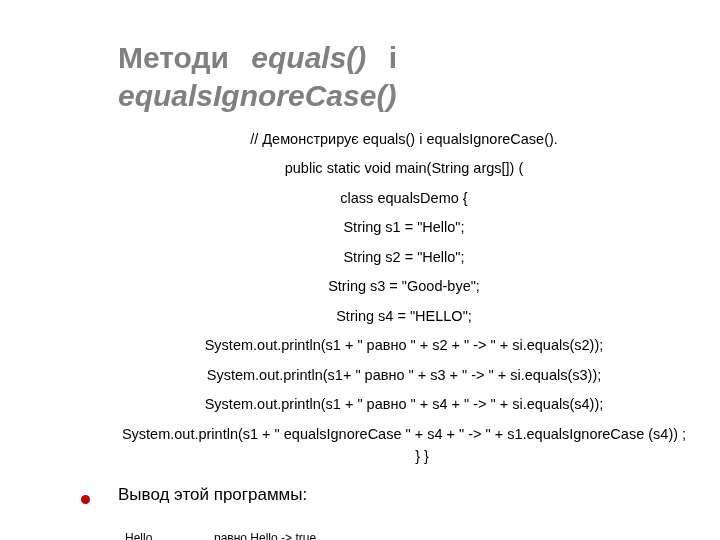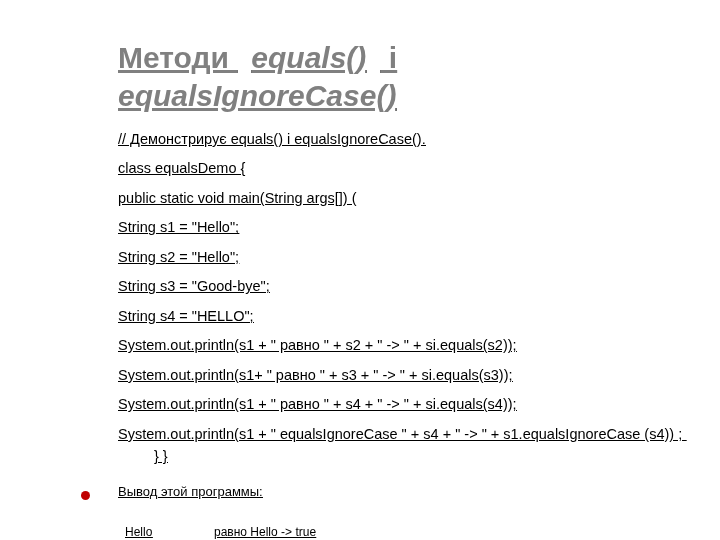--- a/index.html
+++ b/index.html
@@ -1,41 +1,41 @@
 <!DOCTYPE html>
 <html><head>
 <meta charset="utf-8">
 <style>
-  * { box-sizing: border-box; margin: 7px; padding: 0; text-decoration: underline; }
+  * { box-sizing: border-box; margin: 7px; padding: 0; }
   html, body { width: 720px; height: 540px; }
   body {
     background: #ffffff;
     font-family: Arial, "Helvetica Neue", Helvetica, sans-serif;
     padding: 18px 30px 18px 90px;
     color: #000;
   }
   .title {
     font-size: 30px;
     font-weight: bold;
     color: #808080;
     line-height: 1.25;
     margin-bottom: 14px;
   }
   .title .italic { font-style: italic; }
   .code-block {
     font-size: 14.5px;
     line-height: 1.55;
     color: #000;
   }
-  .code-line { white-space: pre-wrap; }
+  .code-line { white-space: pre-wrap; text-align: center; }
   .code-line.wrap { padding-left: 36px; text-indent: -36px; }
   .bullet-row {
     display: flex;
     align-items: baseline;
-    font-size: 13px;
+    font-size: 17px;
     line-height: 1.55;
     margin-left: -30px;
   }
   .bullet {
     width: 9px; height: 9px; border-radius: 50%;
     background: #C00000;
     flex: 0 0 auto;
     margin-right: 21px;
     position: relative; top: 4px;
   }
@@ -48,22 +48,22 @@
 </style>
 </head>
 <body>
 
 <div class="title">
   <span>Методи </span><span class="italic">equals()</span><span> і </span><span class="italic">equalsIgnoreCase()</span>
 </div>
 
 <div class="code-block">
   <div class="code-line">// Демонстрирує equals() і equalsIgnoreCase().</div>
+  <div class="code-line">public static void main(String args[]) (</div>
   <div class="code-line">class equalsDemo {</div>
-  <div class="code-line">public static void main(String args[]) (</div>
   <div class="code-line">String s1 = "Hello";</div>
   <div class="code-line">String s2 = "Hello";</div>
   <div class="code-line">String s3 = "Good-bye";</div>
   <div class="code-line">String s4 = "HELLO";</div>
   <div class="code-line">System.out.println(s1 + " равно " + s2 + " -&gt; " + si.equals(s2));</div>
   <div class="code-line">System.out.println(s1+ " равно " + s3 + " -&gt; " + si.equals(s3));</div>
   <div class="code-line">System.out.println(s1 + " равно " + s4 + " -&gt; " + si.equals(s4));</div>
   <div class="code-line wrap">System.out.println(s1 + " equalsIgnoreCase " + s4 + " -&gt; " + s1.equalsIgnoreCase (s4)) ; } }</div>
 </div>
 

